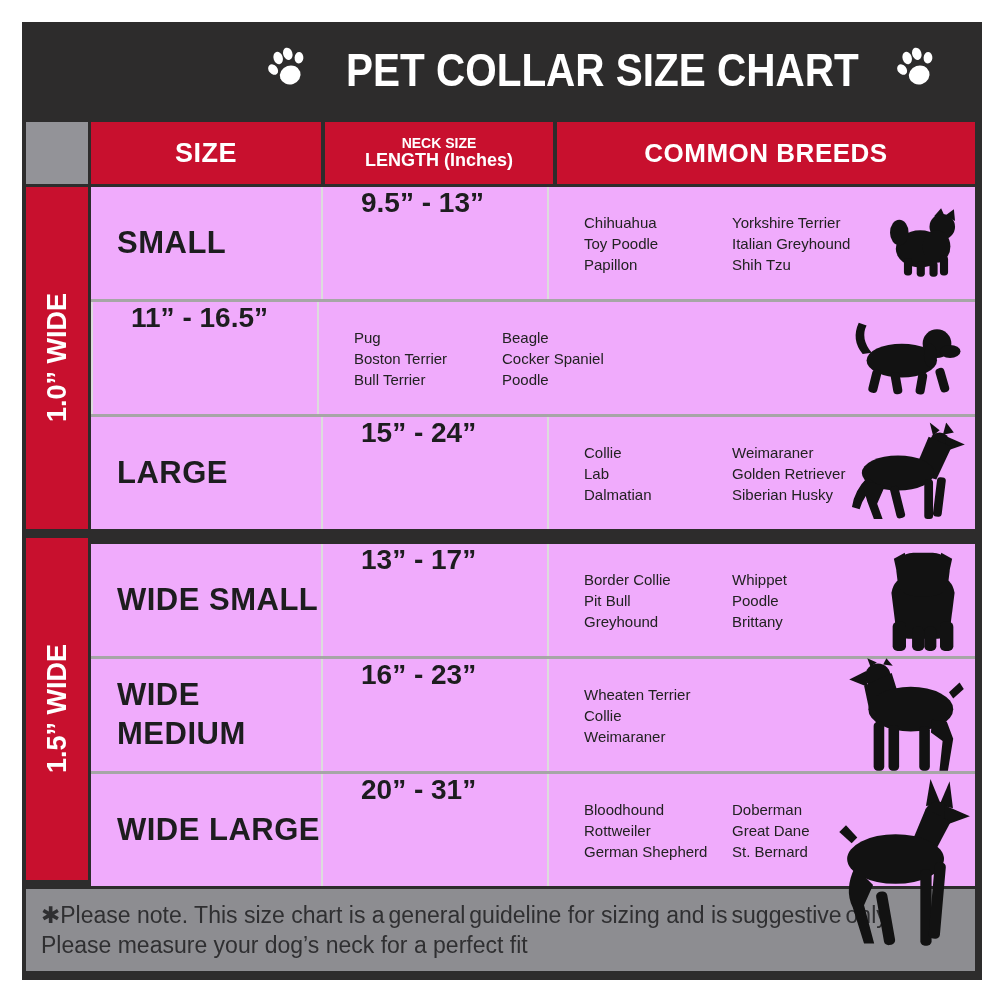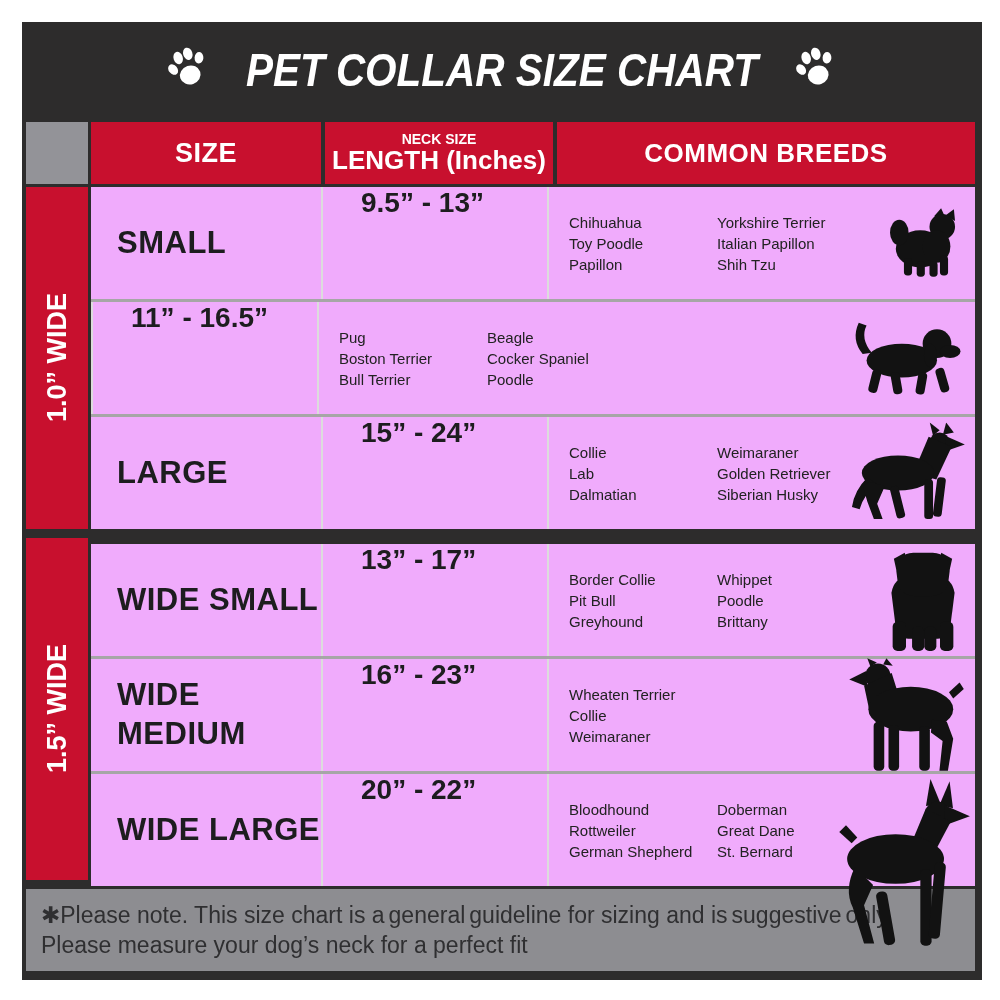--- a/index.html
+++ b/index.html
@@ -5,47 +5,47 @@
   :root{
     --red:#c8102e; --dark:#2d2c2c; --footer-gray:#8d8d91;
     --corner-gray:#939398; --ink:#1d1d1f;
   }
   *{box-sizing:border-box;}
   html,body{margin:0;padding:0;background:#fff;}
   body{width:1000px;height:1000px;font-family:"Liberation Sans",sans-serif;}
   .page{padding:22px 18px 0 22px;}
   .chart{width:960px;background:var(--dark);}
   
-  .header-bar{height:96px;display:flex;align-items:center;justify-content:center;padding:0 42px;font-style:italic;}
+  .header-bar{height:96px;display:flex;align-items:center;justify-content:flex-end;padding:0 42px;}
   .title{color:#fff;font-size:46px;font-weight:700;letter-spacing:0;display:inline-block;transform:scaleX(.88);white-space:nowrap;}
   .paw{flex:0 0 auto;}
   
   .table-area{display:flex;gap:3px;padding:4px 7px 0 4px;}
   .side-col{width:62px;display:flex;flex-direction:column;gap:3px;}
   .corner{height:62px;background:var(--corner-gray);}
   .side-band{background:var(--red);display:flex;align-items:center;justify-content:center;}
   .side-band span{writing-mode:vertical-rl;transform:rotate(180deg);color:#fff;font-weight:700;font-size:27px;white-space:nowrap;}
   .band-1{height:342px;}
   .band-2{height:342px;}
   .side-sep{height:3px;}
   .main-col{flex:1;display:flex;flex-direction:column;gap:3px;}
   .header-row{height:62px;display:flex;gap:4px;}
   .hcell{background:var(--red);color:#fff;display:flex;align-items:center;justify-content:center;font-weight:700;}
   .hcell-size{width:230px;font-size:27px;letter-spacing:.5px;}
   .hcell-length{width:228px;flex-direction:column;line-height:1.05;}
   .neck-small{font-size:14px;font-weight:700;}
-  .neck-main{font-size:26px;}
+  .neck-main{font-size:18px;}
   .hcell-breeds{flex:1;font-size:26px;letter-spacing:.5px;}
   .section{display:flex;flex-direction:column;background:#fff;}
   .section-sep{height:9px;}
   .row{height:112px;background:#f0abfc;display:flex;position:relative;}
   .row + .row{border-top:3px solid #a6a6a6;height:115px;}
   .size-cell{width:230px;display:flex;align-items:center;padding-left:26px;font-size:31px;font-weight:700;line-height:1.25;color:var(--ink);letter-spacing:.5px;}
   .length-cell{width:228px;display:flex;align-items:flex-start;padding-left:38px;font-size:28px;font-weight:700;color:var(--ink);border-left:2px solid #dcdcdc;border-right:2px solid #dcdcdc;}
-  .breeds-cell{flex:1;display:flex;align-items:center;padding-left:20px;position:relative;}
+  .breeds-cell{flex:1;display:flex;align-items:center;padding-left:35px;position:relative;}
   .breed-col{width:148px;font-size:15px;line-height:1.4;color:#222;}
   .breed-col-b{width:152px;}
   .dog-icon-wrap{position:absolute;right:8px;top:50%;transform:translateY(-50%);display:flex;z-index:2;}
   .dog-pitbull-dog-icon{top:auto;bottom:-2px;transform:none;z-index:4;}
   .dog-doberman-dog-icon{top:auto;bottom:-62px;transform:none;z-index:6;right:4px;}
   svg .blk{fill:#121212;}
   
   .footer{margin:3px 7px 0 4px;background:var(--footer-gray);height:82px;padding:11px 0 0 15px;color:#2f2f31;position:relative;}
   .footer-line{font-size:23px;line-height:1.32;color:#2f2f31;white-space:nowrap;}
   .footer-line .u{text-underline-offset:5px;text-decoration-thickness:2px;padding:0 4px;}
@@ -114,21 +114,21 @@
       <span class="length-value">9.5” - 13”</span>
     </div>
     <div class="breeds-cell">
       <div class="breed-col breed-col-a">
                   <div>Chihuahua</div>
                   <div>Toy Poodle</div>
                   <div>Papillon</div>
                 </div>
       <div class="breed-col breed-col-b">
                   <div>Yorkshire Terrier</div>
-                  <div>Italian Papillon</div>
+                  <div>Italian Greyhound</div>
                   <div>Shih Tzu</div>
                 </div>
       <div class="dog-icon-wrap dog-pomeranian-dog-icon">
                   <svg viewBox="0 0 70 62" width="82" height="72">
                     <g class="blk" fill="#121212">
                       <path d="M42 8 l6 -7 4 9z"></path>
                       <path d="M52 7 l7 -5 1 10z"></path>
                       <circle cx="49" cy="17" r="11"></circle>
                       <ellipse cx="30" cy="36" rx="21" ry="16"></ellipse>
                       <ellipse cx="12" cy="22" rx="8" ry="11"></ellipse>
@@ -278,21 +278,21 @@
                     </g>
                   </svg>
                 </div>
     </div>
   </div>
             <div class="row">
     <div class="size-cell">
       <span class="size-label">WIDE LARGE</span>
     </div>
     <div class="length-cell">
-      <span class="length-value">20” - 22”</span>
+      <span class="length-value">20” - 31”</span>
     </div>
     <div class="breeds-cell">
       <div class="breed-col breed-col-a">
                   <div>Bloodhound</div>
                   <div>Rottweiler</div>
                   <div>German Shepherd</div>
                 </div>
       <div class="breed-col breed-col-b">
                   <div>Doberman</div>
                   <div>Great Dane</div>

